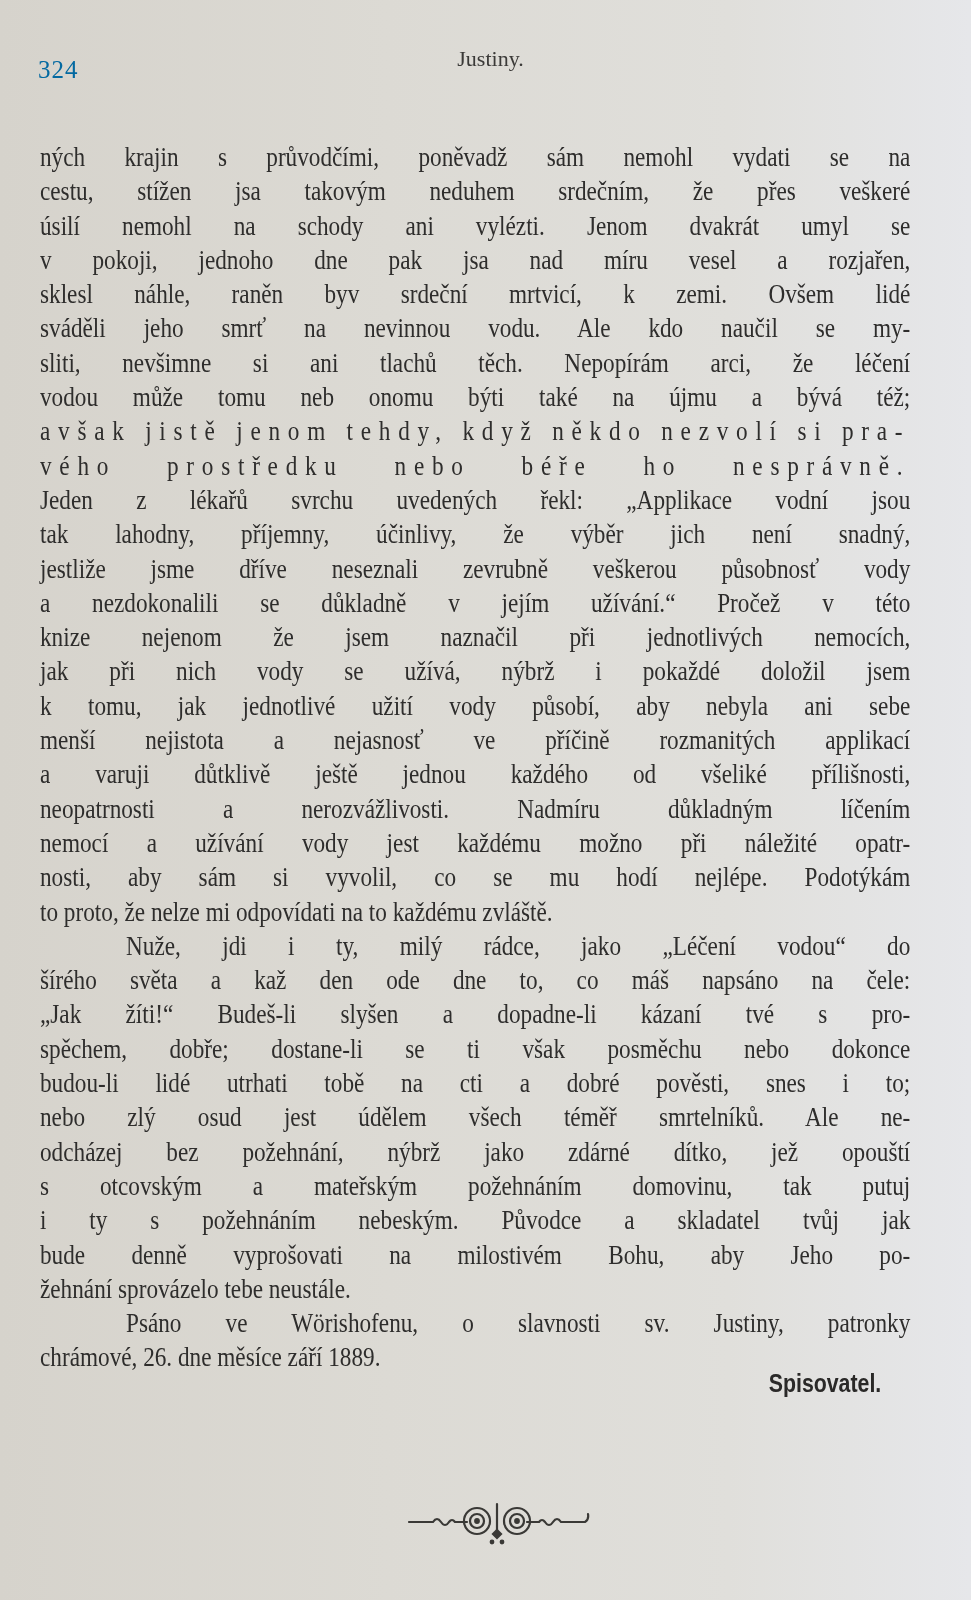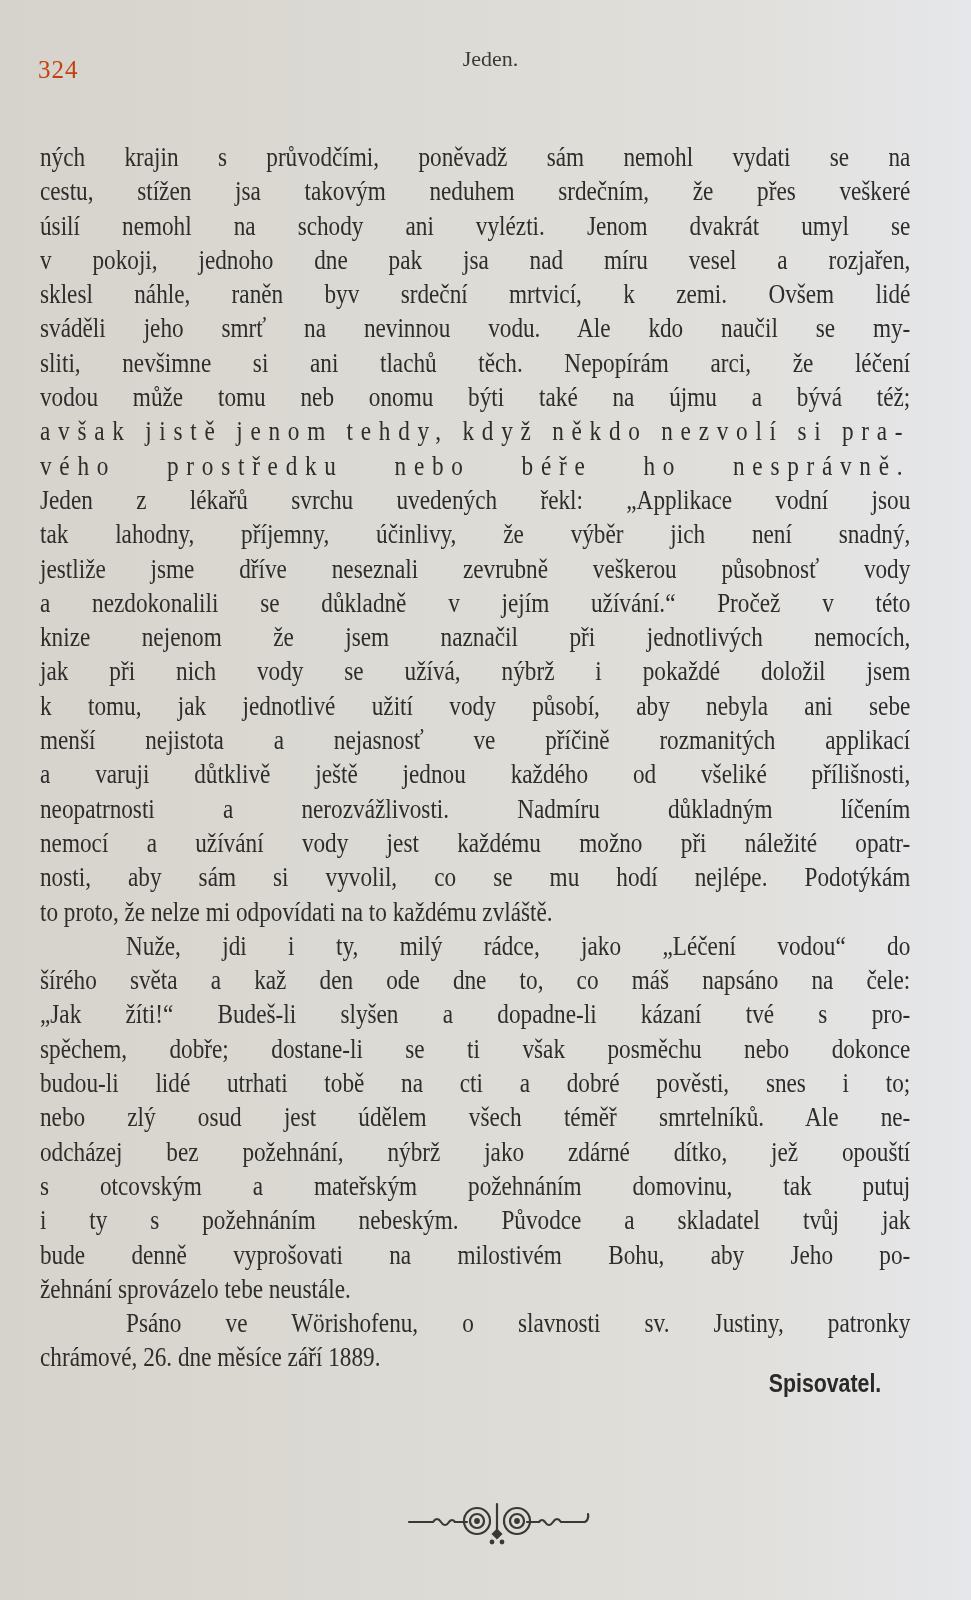--- a/index.html
+++ b/index.html
@@ -6,21 +6,21 @@
   body {
     width: 971px; height: 1600px; overflow: hidden;
     background: linear-gradient(90deg, #d6d3cc 0%, #dcdad4 40%, #e0dfdb 75%, #e6e7ea 100%);
     font-family: "Liberation Serif", "DejaVu Serif", serif;
     color: #2e2d2c;
     position: relative;
   }
   .page-header { position: absolute; top: 44px; left: 0; width: 971px; height: 40px; }
   .page-number {
     position: absolute; left: 38px; top: 12px;
-    font-size: 25px; letter-spacing: 1px; color: #c2410c;
+    font-size: 25px; letter-spacing: 1px; color: #0369a1;
   }
   .running-title {
     position: absolute; left: 0; width: 971px; top: 2px; text-align: center;
     font-size: 22px; color: #3b3a38; padding-left: 10px; box-sizing: border-box;
   }
   .body-text {
     position: absolute; left: 40px; top: 140px; width: 870px;
   }
   .line {
     height: 34.3px; line-height: 34.3px;
@@ -38,21 +38,21 @@
     font-weight: bold; font-size: 26px; color: #2a2928;
     transform: scaleX(0.82); transform-origin: right center;
   }
   .ornament { position: absolute; left: 405px; top: 1496px; width: 190px; height: 50px; }
 </style>
 </head>
 <body>
 
 <div class="page-header">
   <span class="page-number">324</span>
-  <div class="running-title">Jeden.</div>
+  <div class="running-title">Justiny.</div>
 </div>
 
 <div class="body-text">
   <div class="line">ných krajin s průvodčími, poněvadž sám nemohl vydati se na</div>
   <div class="line">cestu, stížen jsa takovým neduhem srdečním, že přes veškeré</div>
   <div class="line">úsilí nemohl na schody ani vylézti. Jenom dvakrát umyl se</div>
   <div class="line">v pokoji, jednoho dne pak jsa nad míru vesel a rozjařen,</div>
   <div class="line">sklesl náhle, raněn byv srdeční mrtvicí, k zemi. Ovšem lidé</div>
   <div class="line">sváděli jeho smrť na nevinnou vodu. Ale kdo naučil se my-</div>
   <div class="line">sliti, nevšimne si ani tlachů těch. Nepopírám arci, že léčení</div>

